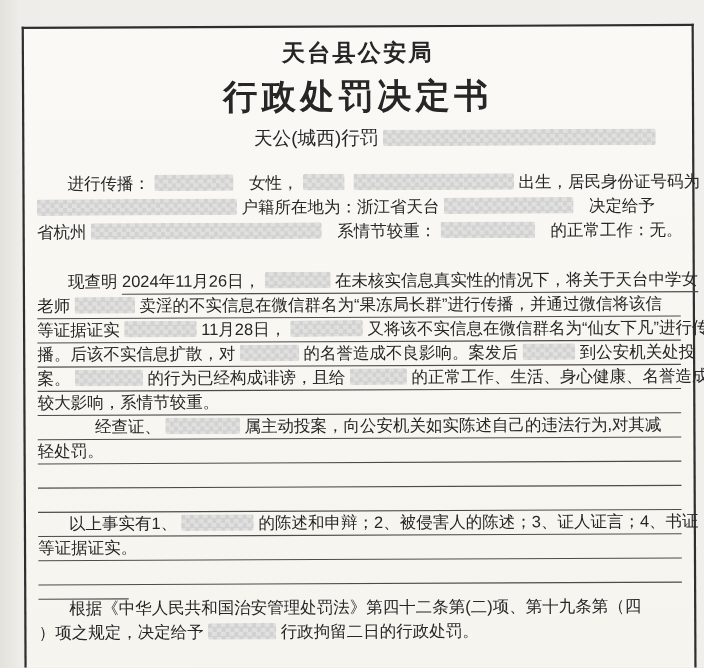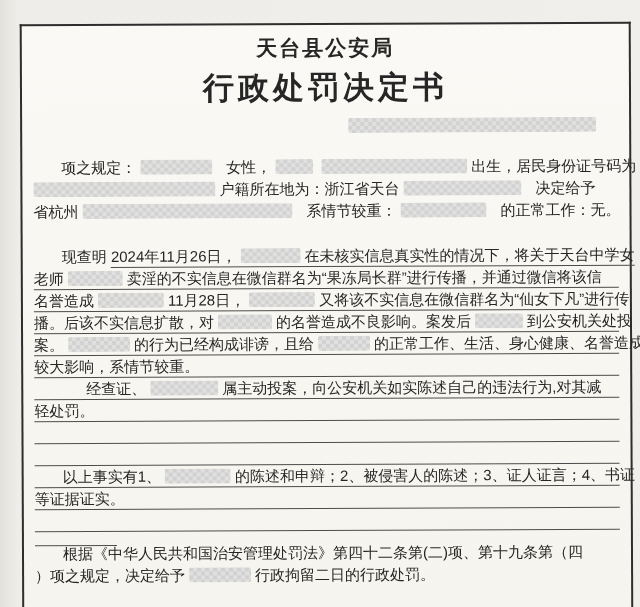--- a/index.html
+++ b/index.html
@@ -74,45 +74,45 @@
 </head>
 <body>
 
 <div class="page">
   <div class="sheet">
 
     <div class="agency">天台县公安局</div>
     <div class="title">行政处罚决定书</div>
 
     <div class="docno">
-      <span class="redact" style="width:248px;"></span>
+      <span>天公(城西)行罚</span><span class="redact" style="width:248px;"></span>
     </div>
 
     <div class="party">
       <div class="row ind2">
-        <span>项之规定：</span><span class="redact" style="width:72px;"></span><span class="gap"></span><span>女性，</span><span class="redact" style="width:38px;"></span><span class="redact" style="width:146px;"></span><span>出生，居民身份证号码为</span>
+        <span>进行传播：</span><span class="redact" style="width:72px;"></span><span class="gap"></span><span>女性，</span><span class="redact" style="width:38px;"></span><span class="redact" style="width:146px;"></span><span>出生，居民身份证号码为</span>
       </div>
       <div class="row">
         <span class="redact" style="width:182px;margin-left:0;"></span><span>户籍所在地为：浙江省天台</span><span class="redact" style="width:118px;"></span><span class="gap"></span><span>决定给予</span>
       </div>
       <div class="row">
         <span>省杭州</span><span class="redact" style="width:210px;"></span><span class="gap"></span><span>系情节较重：</span><span class="redact" style="width:86px;"></span><span class="gap"></span><span>的正常工作：无。</span>
       </div>
     </div>
 
     <div class="body-rows">
       <div class="row ind2">
         <span>现查明</span>
         <span class="ul-span"><span>2024年11月26日，</span><span class="redact" style="width:60px;"></span><span>在未核实信息真实性的情况下，将关于天台中学女</span></span>
       </div>
       <div class="row ruled">
         <span>老师</span><span class="redact" style="width:55px;"></span><span>卖淫的不实信息在微信群名为“果冻局长群”进行传播，并通过微信将该信</span>
       </div>
       <div class="row ruled">
-        <span>名誉造成</span><span class="redact" style="width:66px;"></span><span>11月28日，</span><span class="redact" style="width:66px;"></span><span>又将该不实信息在微信群名为“仙女下凡”进行传</span>
+        <span>等证据证实</span><span class="redact" style="width:66px;"></span><span>11月28日，</span><span class="redact" style="width:66px;"></span><span>又将该不实信息在微信群名为“仙女下凡”进行传</span>
       </div>
       <div class="row ruled">
         <span>播。后该不实信息扩散，对</span><span class="redact" style="width:54px;"></span><span>的名誉造成不良影响。案发后</span><span class="redact" style="width:48px;"></span><span>到公安机关处投</span>
       </div>
       <div class="row ruled">
         <span>案。</span><span class="redact" style="width:62px;"></span><span>的行为已经构成诽谤，且给</span><span class="redact" style="width:52px;"></span><span>的正常工作、生活、身心健康、名誉造成</span>
       </div>
       <div class="row ruled">
         <span>较大影响，系情节较重。</span>
       </div>

